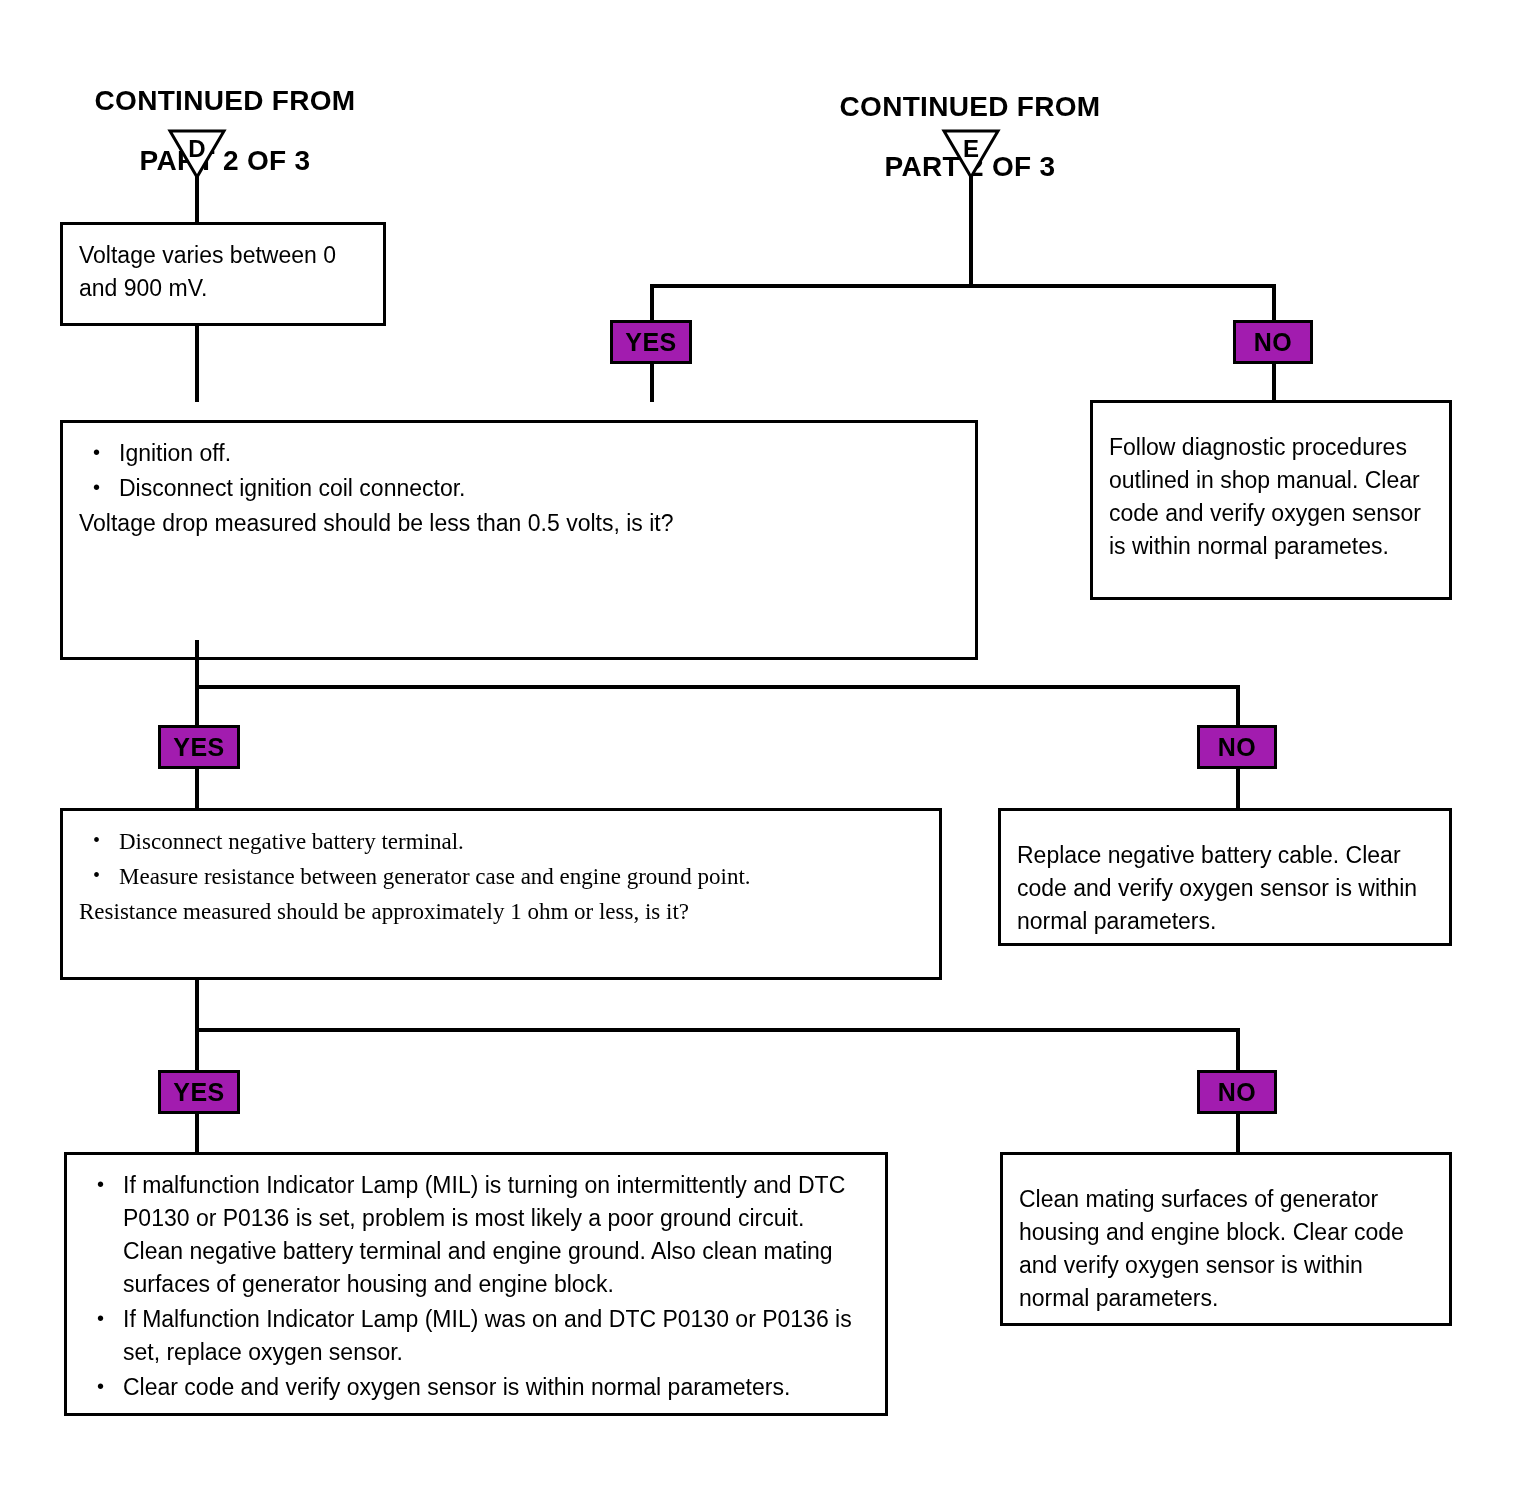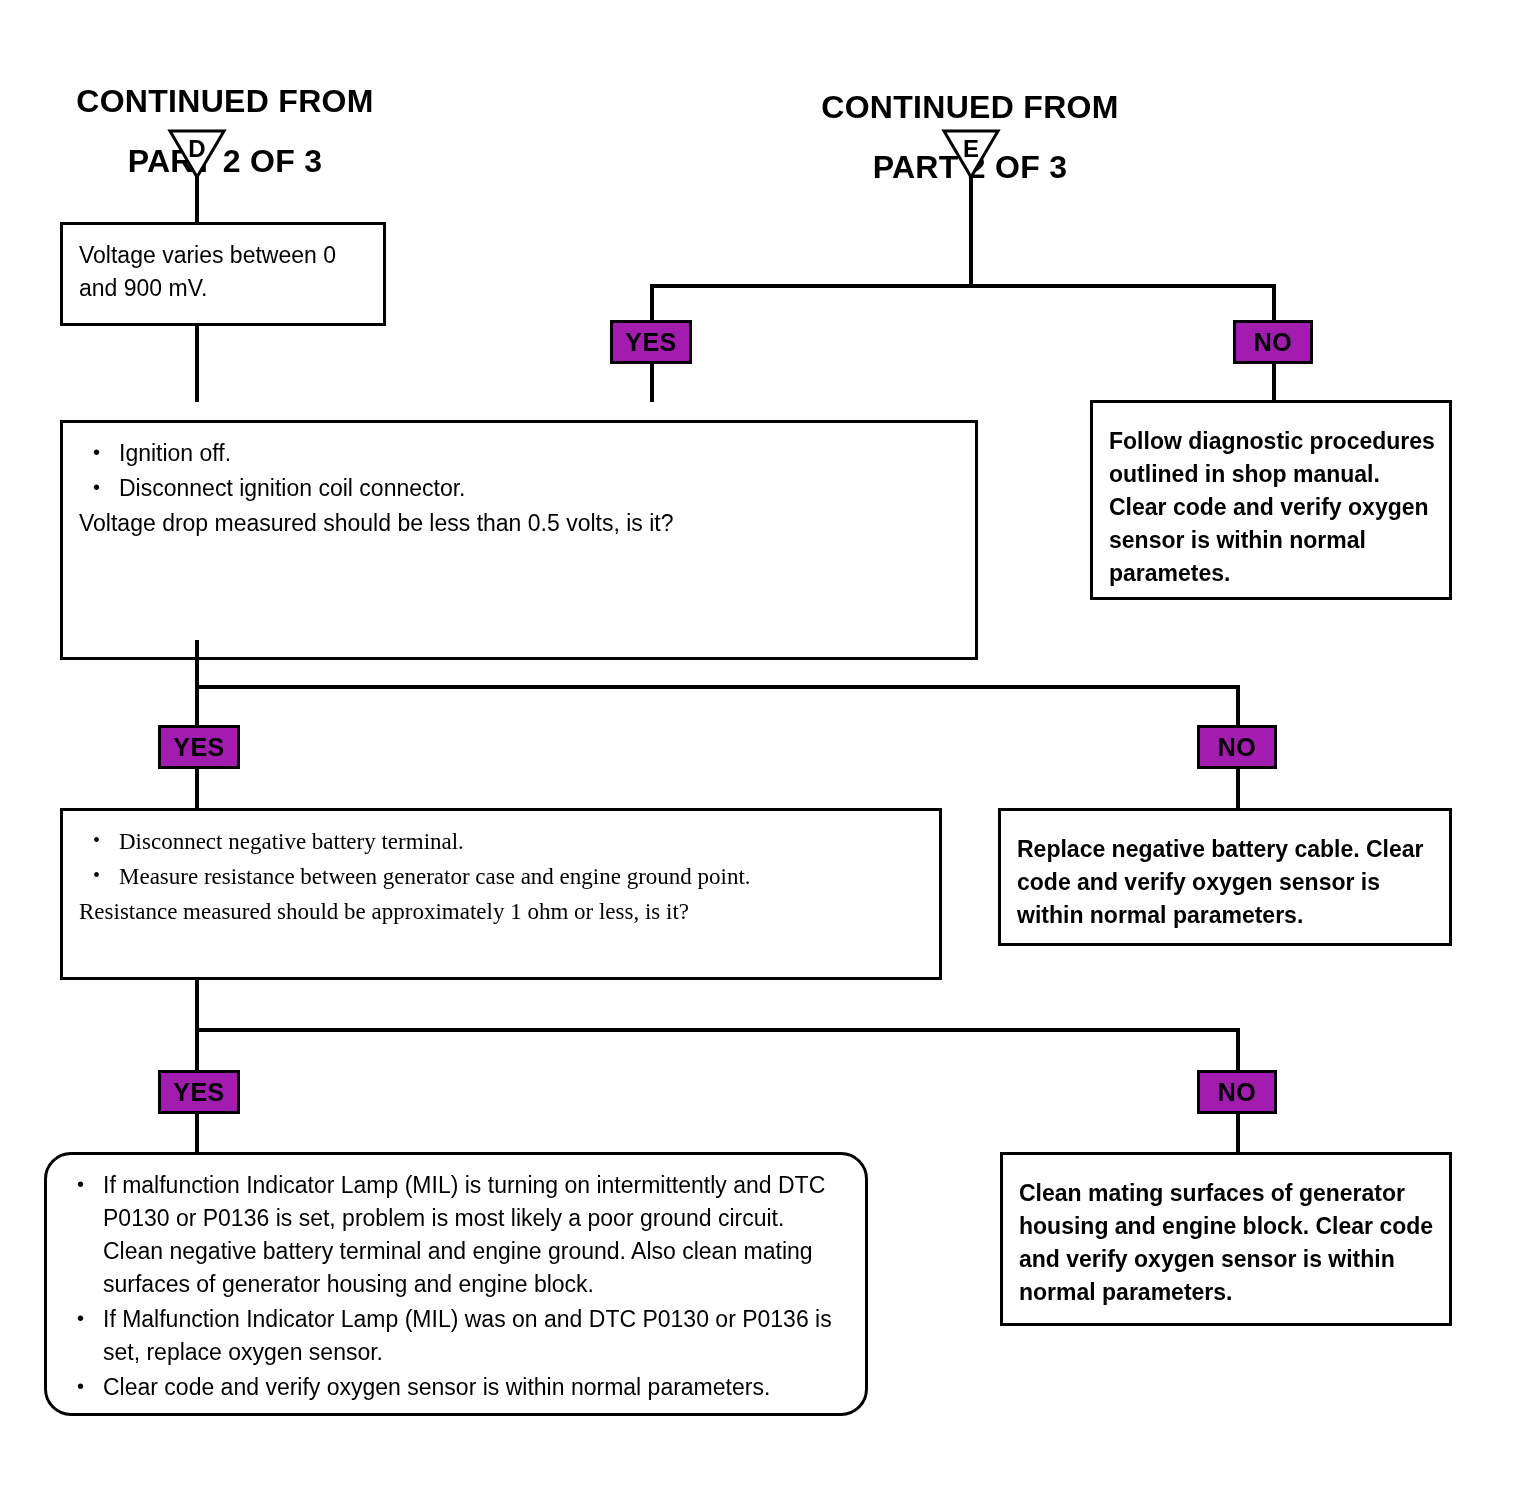--- a/index.html
+++ b/index.html
@@ -14,40 +14,39 @@
     background: #ffffff;
     font-family: "Liberation Sans", sans-serif;
     color: #000000;
     overflow: hidden;
   }
 
   
   .hdr {
     position: absolute;
     font-weight: bold;
-    font-size: 32px;
+    font-size: 28px;
     line-height: 30px;
     text-align: center;
     letter-spacing: 0.3px;
     white-space: pre-line;
   }
   .box {
     position: absolute;
     border: 3px solid #000;
     background: #fff;
     box-sizing: border-box;
   }
   .box .inner {
     padding: 14px 16px 10px 16px;
     font-size: 23px;
     line-height: 33px;
   }
   .box.tight .inner {
-    padding: 22px 14px 12px 16px;
-    font-weight: bold;
+    padding: 28px 14px 12px 16px;
   }
   ul.blist {
     margin: 0;
     padding: 0;
     list-style: none;
   }
   ul.blist > li {
     position: relative;
     padding-left: 40px;
     margin: 0 0 2px 0;
@@ -200,21 +199,21 @@
   <div class="hline" style="left:195px; top:1028px; width:1045px;"></div>
   <div class="vline" style="left:195px; top:1028px; height:42px;"></div>
   <div class="vline" style="left:1236px; top:1028px; height:42px;"></div>
 
   <div class="tag" style="left:158px; top:1070px; width:82px; height:44px;">YES</div>
   <div class="tag" style="left:1197px; top:1070px; width:80px; height:44px;">NO</div>
 
   <div class="vline" style="left:195px; top:1112px; height:42px;"></div>
   <div class="vline" style="left:1236px; top:1112px; height:42px;"></div>
 
-  <div class="box" style="left:44px; top:1152px; width:824px; height:264px;border-radius:27px;">
+  <div class="box" style="left:64px; top:1152px; width:824px; height:264px;">
     <div class="inner">
       <ul class="blist">
         <li>If malfunction Indicator Lamp (MIL) is turning on intermittently and DTC P0130 or P0136 is set, problem is most likely a poor ground circuit. Clean negative battery terminal and engine ground. Also clean mating surfaces of generator housing and engine block.</li>
         <li>If Malfunction Indicator Lamp (MIL) was on and DTC P0130 or P0136 is set, replace oxygen sensor.</li>
         <li>Clear code and verify oxygen sensor is within normal parameters.</li>
       </ul>
     </div>
   </div>
 
   <div class="box tight" style="left:1000px; top:1152px; width:452px; height:174px;">

